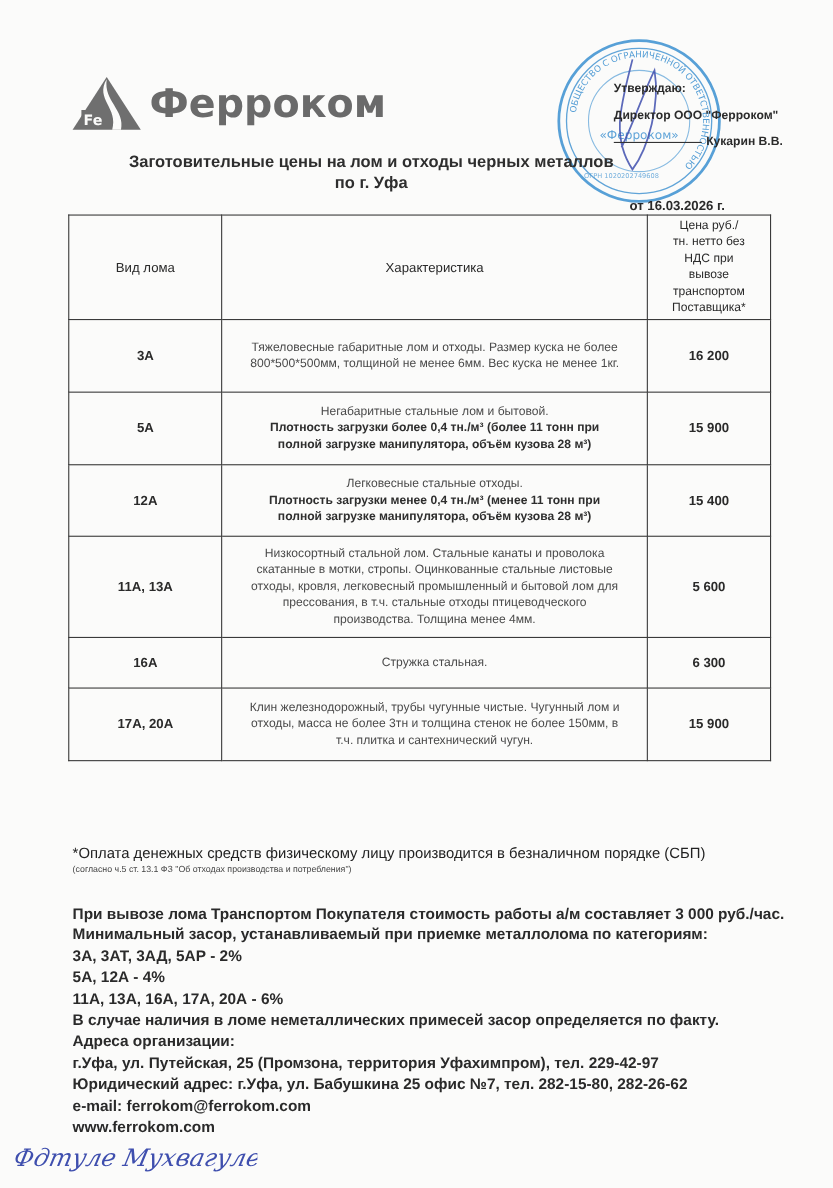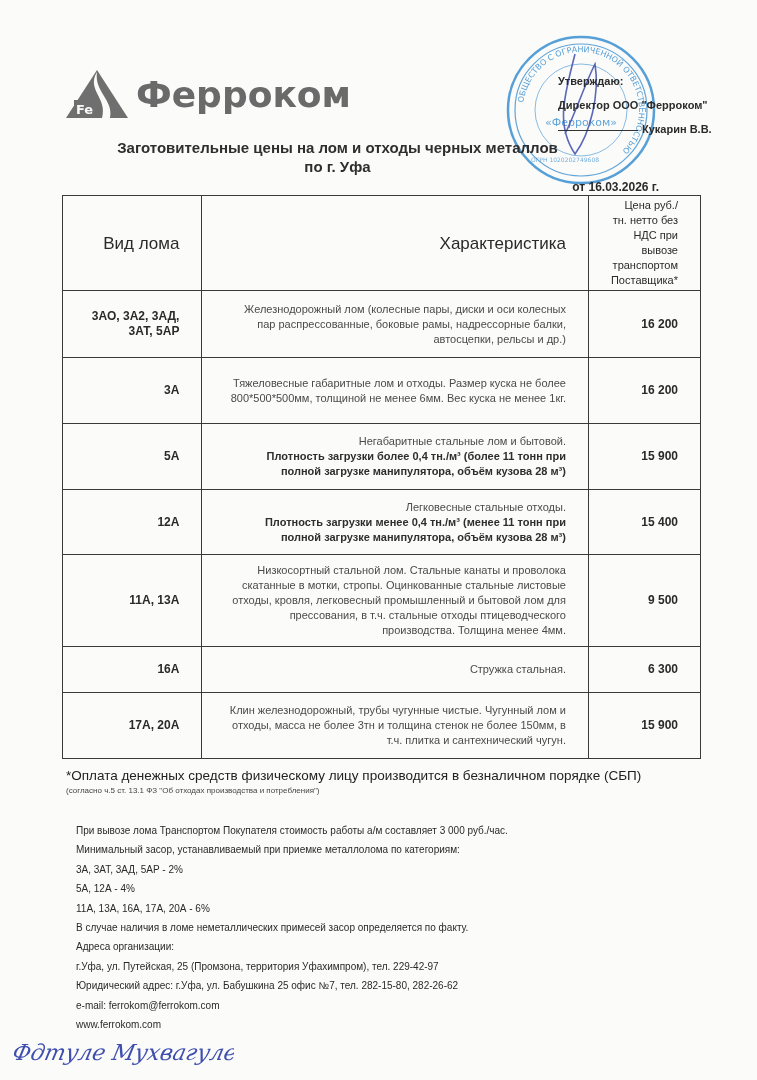--- a/index.html
+++ b/index.html
@@ -9,30 +9,30 @@
   }
   .logo { position:absolute; left:64px; top:68px; height:52px; display:flex; align-items:center; }
   .logo svg { display:block; }
   .logo-text { font-family:"DejaVu Sans", sans-serif; font-weight:bold; font-size:36px; color:#6a6a6a; margin-left:6px; letter-spacing:0px; }
   .stamp { position:absolute; left:505px; top:34px; width:152px; height:152px; }
   .approve { position:absolute; left:558px; top:69px; font-size:11px; font-weight:bold; line-height:24px; color:#2b2b2b; }
   .approve .sig-line { display:inline-block; width:80px; border-bottom:1px solid #333; margin-right:4px; vertical-align:middle; }
   .title { position:absolute; left:0; width:675px; top:138px; text-align:center; font-size:15px; font-weight:bold; line-height:19px; color:#2e2e2e; }
   .date { position:absolute; right:98px; top:180px; font-size:12px; font-weight:bold; }
   table.prices { position:absolute; left:62px; top:195px; width:639px; border-collapse:collapse; font-size:11px; }
-  table.prices td, table.prices th { border:1.3px solid #3a3a3a; text-align:right; vertical-align:middle; padding:2px 22px; line-height:15px; }
-  table.prices th { font-weight:normal; font-size:17px; height:77px; }
+  table.prices td, table.prices th { border:1.3px solid #3a3a3a; text-align:center; vertical-align:middle; padding:2px 22px; line-height:15px; }
+  table.prices th { font-weight:normal; font-size:12px; height:77px; }
   table.prices th.price-head { font-size:11px; }
   td.grade { font-weight:bold; font-size:12px; width:96px; }
   td.desc { color:#4a4a4a; width:348px; }
   td.desc b { color:#2e2e2e; }
   td.price { font-weight:bold; font-size:12px; }
   .footnote { position:absolute; left:66px; top:768px; font-size:13.5px; font-weight:normal; color:#222; }
   .footnote-sub { position:absolute; left:66px; top:786px; font-size:8px; color:#444; }
-  .notes { position:absolute; left:76px; top:821px; font-size:10px; font-weight:normal; line-height:19.4px; color:#2a2a2a; }
+  .notes { position:absolute; left:66px; top:821px; font-size:14px; font-weight:bold; line-height:19.4px; color:#2a2a2a; }
   .notes div { white-space:nowrap; }
   .signature { position:absolute; left:14px; top:1028px; width:220px; height:46px; }
 </style>
 </head>
 <body>
 
 <div class="logo">
   <svg width="66" height="52" viewBox="0 0 66 52">
     <polygon points="33,2 2,50 64,50" fill="#6f6f6f"></polygon>
     <path d="M33,4 C22,22 44,30 38,50 L46,50 C50,32 30,24 33,4 Z" fill="#fbfbfa"></path>
@@ -71,44 +71,39 @@
 
 <table class="prices">
   <thead>
     <tr>
       <th>Вид лома</th>
       <th>Характеристика</th>
       <th class="price-head">Цена руб./тн. нетто без НДС при вывозе транспортом Поставщика*</th>
     </tr>
   </thead>
   <tbody>
-    <tr style="height:67px">
-      <td class="grade">3АО, 3А2, 3АД, 3АТ, 5АР</td>
-      <td class="desc"><span>Железнодорожный лом (колесные пары, диски и оси колесных пар распрессованные, боковые рамы, надрессорные балки, автосцепки, рельсы и др.)</span></td>
-      <td class="price">16 200</td>
-    </tr>
     <tr style="height:66px">
       <td class="grade">3А</td>
       <td class="desc"><span>Тяжеловесные габаритные лом и отходы. Размер куска не более 800*500*500мм, толщиной не менее 6мм. Вес куска не менее 1кг.</span></td>
       <td class="price">16 200</td>
     </tr>
     <tr style="height:66px">
       <td class="grade">5А</td>
       <td class="desc"><span>Негабаритные стальные лом и бытовой.</span><br><b>Плотность загрузки более 0,4 тн./м³ (более 11 тонн при полной загрузке манипулятора, объём кузова 28 м³)</b></td>
       <td class="price">15 900</td>
     </tr>
     <tr style="height:65px">
       <td class="grade">12А</td>
       <td class="desc"><span>Легковесные стальные отходы.</span><br><b>Плотность загрузки менее 0,4 тн./м³ (менее 11 тонн при полной загрузке манипулятора, объём кузова 28 м³)</b></td>
       <td class="price">15 400</td>
     </tr>
     <tr style="height:92px">
       <td class="grade">11А, 13А</td>
       <td class="desc"><span>Низкосортный стальной лом. Стальные канаты и проволока скатанные в мотки, стропы. Оцинкованные стальные листовые отходы, кровля, легковесный промышленный и бытовой лом для прессования, в т.ч. стальные отходы птицеводческого производства. Толщина менее 4мм.</span></td>
-      <td class="price">9 500</td>
+      <td class="price">5 600</td>
     </tr>
     <tr style="height:46px">
       <td class="grade">16А</td>
       <td class="desc"><span>Стружка стальная.</span></td>
       <td class="price">6 300</td>
     </tr>
     <tr style="height:66px">
       <td class="grade">17А, 20А</td>
       <td class="desc"><span>Клин железнодорожный, трубы чугунные чистые. Чугунный лом и отходы, масса не более 3тн и толщина стенок не более 150мм, в т.ч. плитка и сантехнический чугун.</span></td>
       <td class="price">15 900</td>

